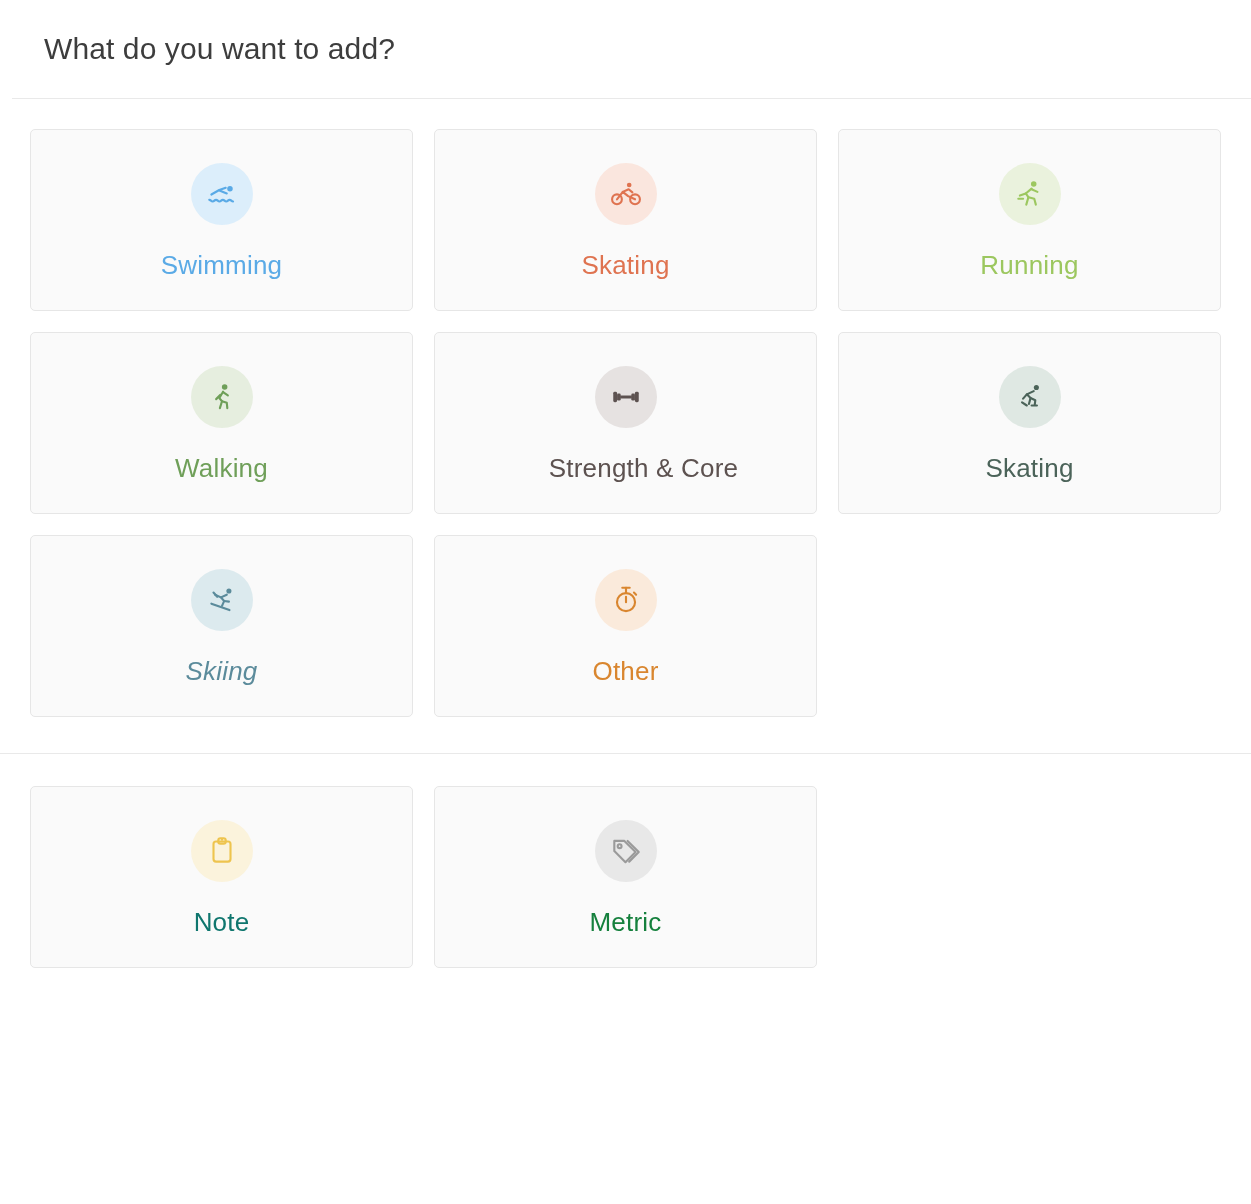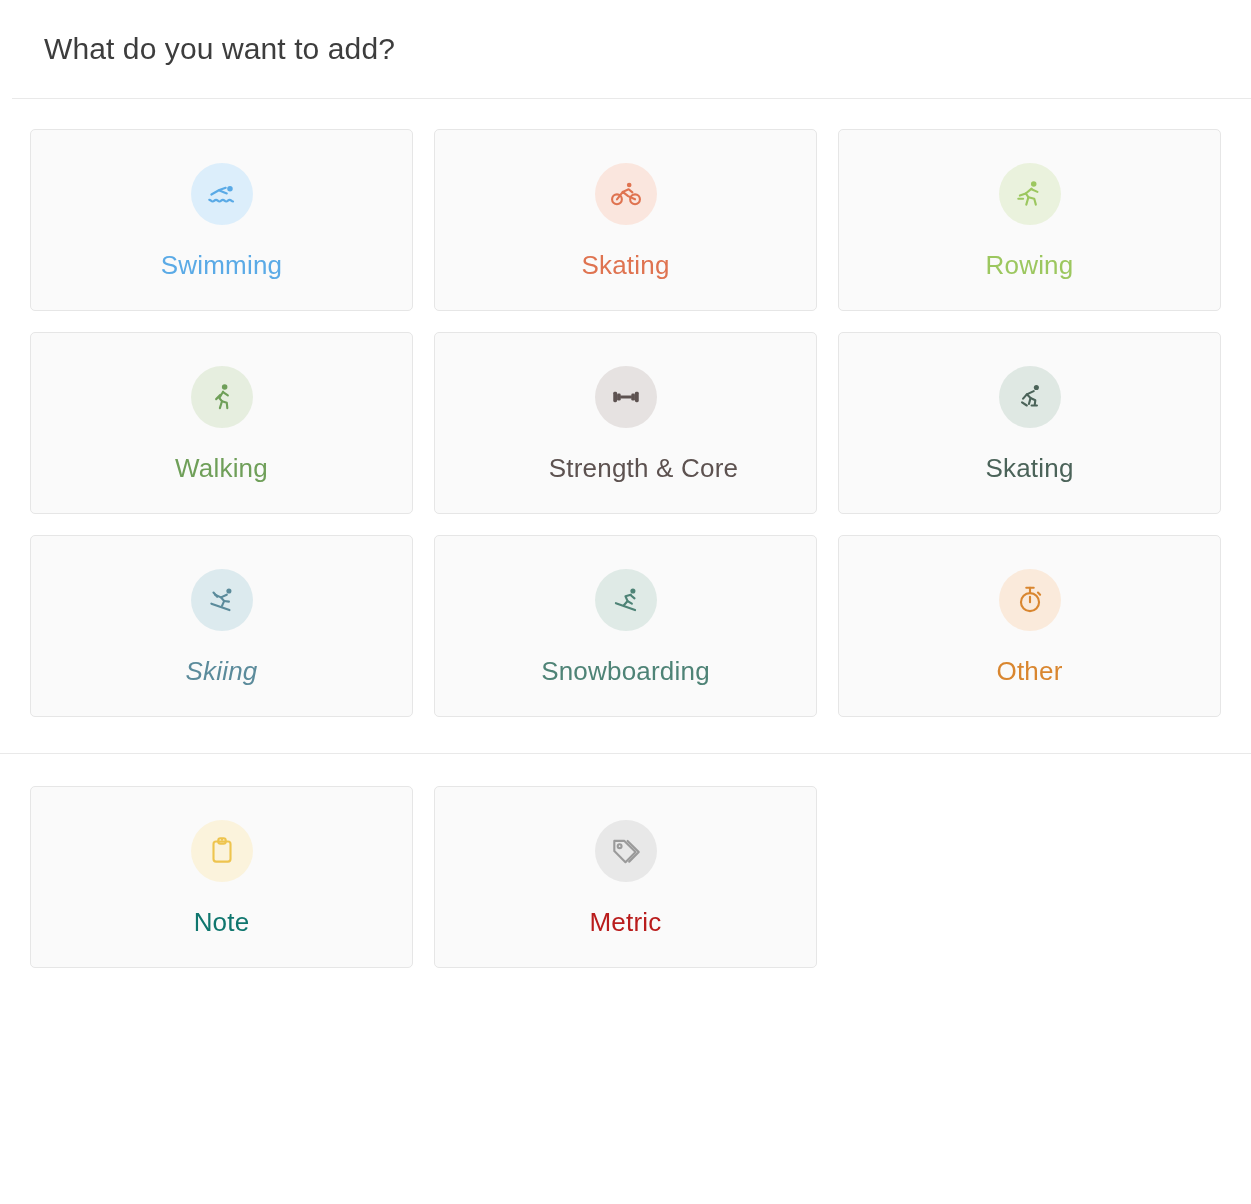--- a/index.html
+++ b/index.html
@@ -121,21 +121,21 @@
           <div class="icon-circle" style="background: rgb(234, 242, 221);">
             <svg width="34" height="34" viewBox="0 0 32 32" fill="none">
               <circle cx="19.5" cy="6.5" r="2.6" fill="#9cc75f"></circle>
               <path d="M17.5 11 L12 15.5 L14.5 19 L12.5 26" stroke="#9cc75f" stroke-width="2" stroke-linecap="round" stroke-linejoin="round" fill="none"></path>
               <path d="M14.5 19 L20 20.5 L21.5 26" stroke="#9cc75f" stroke-width="2" stroke-linecap="round" stroke-linejoin="round" fill="none"></path>
               <path d="M17.5 11.5 L23 14" stroke="#9cc75f" stroke-width="2" stroke-linecap="round" stroke-linejoin="round" fill="none"></path>
               <path d="M12 15.5 L6.5 17.5" stroke="#9cc75f" stroke-width="2" stroke-linecap="round" stroke-linejoin="round" fill="none"></path>
               <path d="M5 20.5 L9.5 20.5" stroke="#9cc75f" stroke-width="2" stroke-linecap="round" stroke-linejoin="round" fill="none"></path>
             </svg>
           </div>
-          <div class="card-label" style="color: rgb(156, 199, 95);">Rowing</div>
+          <div class="card-label" style="color: rgb(156, 199, 95);">Running</div>
         </div>
         <div class="card">
           <div class="icon-circle" style="background: rgb(230, 238, 223);">
             <svg width="34" height="34" viewBox="0 0 32 32" fill="none">
               <circle cx="18.5" cy="6.5" r="2.6" fill="#6f9f59"></circle>
               <path d="M17 11 L13.5 17 L16 20 L14 26.5" stroke="#6f9f59" stroke-width="2" stroke-linecap="round" stroke-linejoin="round" fill="none"></path>
               <path d="M16 20 L20.5 21.5 L21 26.5" stroke="#6f9f59" stroke-width="2" stroke-linecap="round" stroke-linejoin="round" fill="none"></path>
               <path d="M17 11.5 L21.5 14.5" stroke="#6f9f59" stroke-width="2" stroke-linecap="round" stroke-linejoin="round" fill="none"></path>
               <path d="M14.5 14 L10.5 18" stroke="#6f9f59" stroke-width="2" stroke-linecap="round" stroke-linejoin="round" fill="none"></path>
             </svg>
@@ -174,32 +174,20 @@
               <path d="M20.5 11 L15 13.5 L18 17 L16 21.5" stroke="#5b8b9b" stroke-width="2" stroke-linecap="round" stroke-linejoin="round" fill="none"></path>
               <path d="M18 17 L22.5 17.5" stroke="#5b8b9b" stroke-width="2" stroke-linecap="round" stroke-linejoin="round" fill="none"></path>
               <path d="M15 13.5 L9.5 11" stroke="#5b8b9b" stroke-width="2" stroke-linecap="round" stroke-linejoin="round" fill="none"></path>
               <path d="M8 9 L11.5 13" stroke="#5b8b9b" stroke-width="2" stroke-linecap="round" stroke-linejoin="round" fill="none"></path>
               <path d="M6 19.5 L23 25.5" stroke="#5b8b9b" stroke-width="2" stroke-linecap="round" stroke-linejoin="round" fill="none"></path>
             </svg>
           </div>
           <div class="card-label" style="color: rgb(91, 139, 155); font-style: italic;">Skiing</div>
         </div>
         <div class="card">
-          <div class="icon-circle" style="background: rgb(223, 234, 230);">
-            <svg width="34" height="34" viewBox="0 0 32 32" fill="none">
-              <circle cx="22.5" cy="7.5" r="2.4" fill="#4e8376"></circle>
-              <path d="M20.5 11 L15.5 12.5 L17.5 17 L14 21" stroke="#4e8376" stroke-width="2" stroke-linecap="round" stroke-linejoin="round" fill="none"></path>
-              <path d="M17.5 17 L21.5 19.5" stroke="#4e8376" stroke-width="2" stroke-linecap="round" stroke-linejoin="round" fill="none"></path>
-              <path d="M20.5 11.5 L24 14.5" stroke="#4e8376" stroke-width="2" stroke-linecap="round" stroke-linejoin="round" fill="none"></path>
-              <path d="M6.5 19 L24.5 25.5" stroke="#4e8376" stroke-width="2" stroke-linecap="round" stroke-linejoin="round" fill="none"></path>
-            </svg>
-          </div>
-          <div class="card-label" style="color: rgb(78, 131, 118);">Snowboarding</div>
-        </div>
-        <div class="card">
           <div class="icon-circle" style="background: rgb(250, 234, 219);">
             <svg width="34" height="34" viewBox="0 0 32 32" fill="none">
               <circle cx="16" cy="18" r="8.5" stroke="#d9862f" stroke-width="2" stroke-linecap="round" stroke-linejoin="round" fill="none"></circle>
               <path d="M16 18 L16 13" stroke="#d9862f" stroke-width="2" stroke-linecap="round" stroke-linejoin="round" fill="none"></path>
               <path d="M12.5 4.5 L19.5 4.5" stroke="#d9862f" stroke-width="2" stroke-linecap="round" stroke-linejoin="round" fill="none"></path>
               <path d="M16 4.5 L16 9" stroke="#d9862f" stroke-width="2" stroke-linecap="round" stroke-linejoin="round" fill="none"></path>
               <path d="M23.5 9 L25.5 11" stroke="#d9862f" stroke-width="2" stroke-linecap="round" stroke-linejoin="round" fill="none"></path>
             </svg>
           </div>
           <div class="card-label" style="color: rgb(217, 134, 47);">Other</div>
@@ -220,18 +208,18 @@
           <div class="card-label" style="color: #0f766e;">Note</div>
         </div>
         <div class="card">
           <div class="icon-circle" style="background: rgb(232, 232, 232);">
             <svg width="34" height="34" viewBox="0 0 32 32" fill="none">
               <path d="M5 6.5 L14.5 6.5 L25 17 L15.5 26.5 L5 16 Z" stroke="#9a9a9a" stroke-width="2" stroke-linecap="round" stroke-linejoin="round" fill="none"></path>
               <circle cx="10" cy="11.5" r="1.8" stroke="#9a9a9a" stroke-width="2" stroke-linecap="round" stroke-linejoin="round" fill="none"></circle>
               <path d="M17.5 6.5 L28 17 L19 26" stroke="#9a9a9a" stroke-width="2" stroke-linecap="round" stroke-linejoin="round" fill="none"></path>
             </svg>
           </div>
-          <div class="card-label" style="color: #b91c1c;">Metric</div>
+          <div class="card-label" style="color: #15803d;">Metric</div>
         </div>
       </div>
   </div>
 
 </div>
 
 </body></html>

